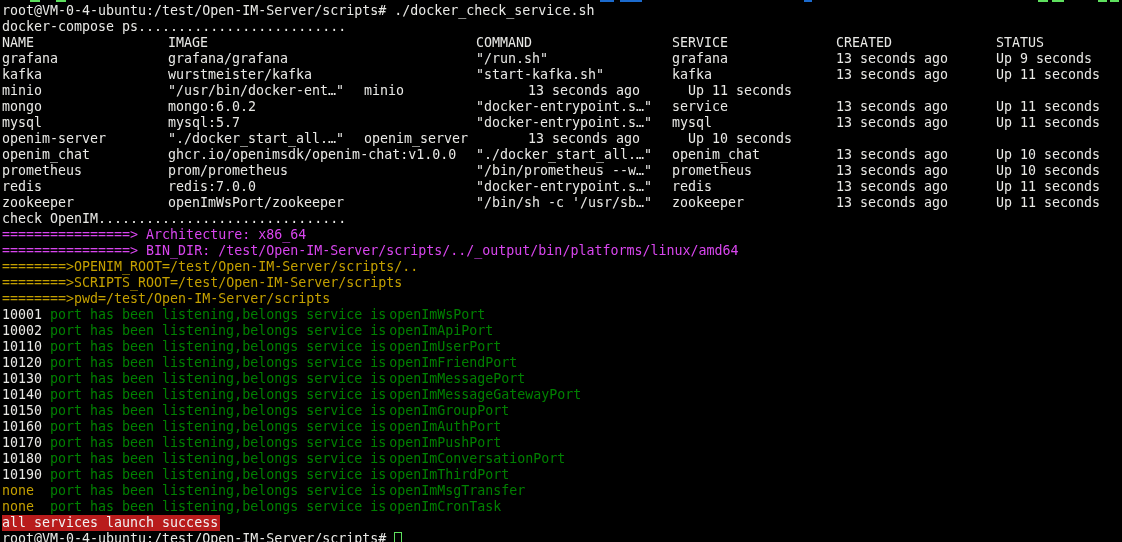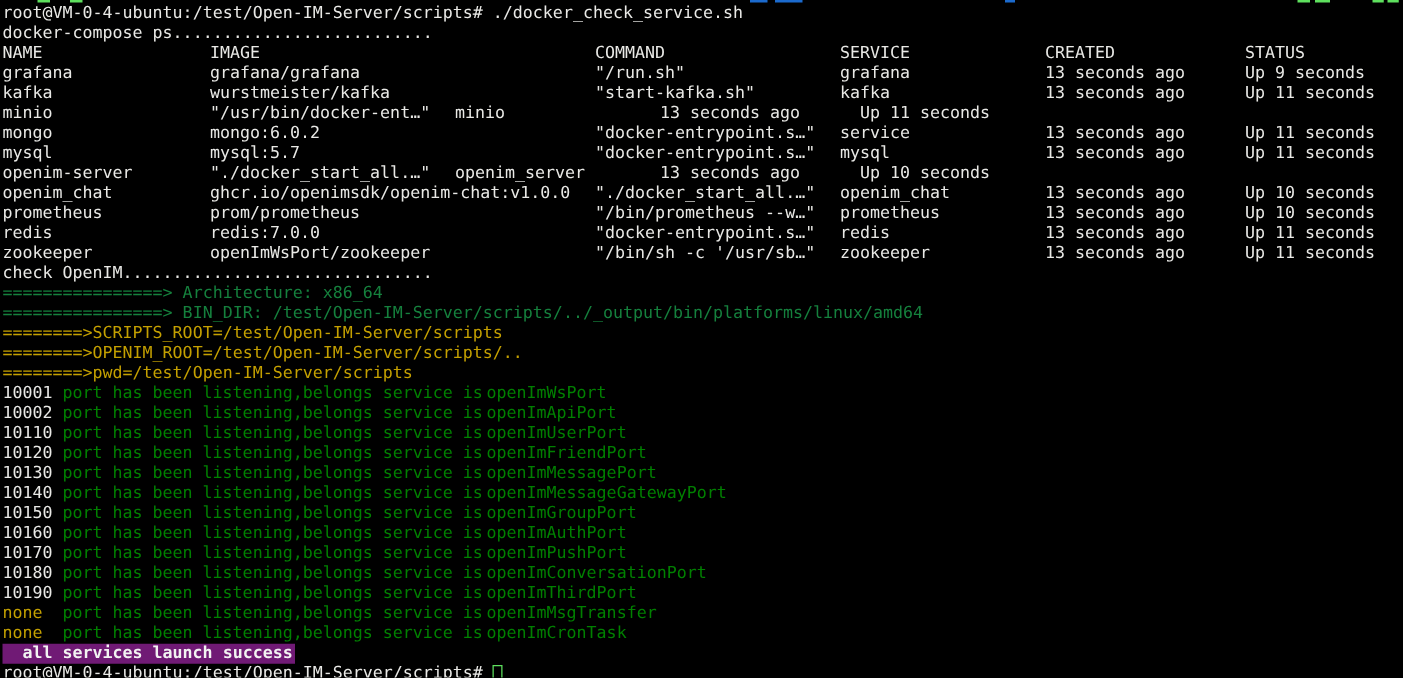--- a/index.html
+++ b/index.html
@@ -15,27 +15,27 @@
   }
   .line{height:16px;white-space:pre;display:flex;align-items:flex-start;}
   
   .c-name{width:166px;flex:0 0 auto;}
   .c-image{width:308px;flex:0 0 auto;}
   .c-cmd{width:196px;flex:0 0 auto;}
   .c-svc{width:164px;flex:0 0 auto;}
   .c-created{width:160px;flex:0 0 auto;}
   .c-status{flex:1;}
   
-  .blue{color:#15803d;text-align:center;}
+  .blue{color:#d946ef;text-align:center;}
   .yellow{color:#c4a000;}
   .grn{color:#008000;}
   .cmd{margin-left:8px;}
   .portnum{width:48px;flex:0 0 auto;}
   .svcname{margin-left:3px;}
-  .success{background:#701a75;color:#f2f2f2;padding:0 2px 0 16px;display:inline-block;font-weight:bold;}
+  .success{background:#b91c1c;color:#f2f2f2;padding:0 2px 0 0;display:inline-block;}
   .cursor{
     display:inline-block;width:8px;height:14px;margin-left:8px;margin-top:1px;
     border:1px solid #5ee05e;box-sizing:border-box;background:transparent;
   }
   
   .frag{position:absolute;top:0;height:2px;}
   .fg-g{background:#5ee05e;}
   .fg-b{background:#1b6acd;}
 </style>
 </head>
@@ -154,24 +154,24 @@
     <span>check OpenIM...............................</span>
   </div>
 
   <div class="line">
     <span class="blue">================&gt; Architecture: x86_64</span>
   </div>
   <div class="line">
     <span class="blue">================&gt; BIN_DIR: /test/Open-IM-Server/scripts/../_output/bin/platforms/linux/amd64</span>
   </div>
   <div class="line">
+    <span class="yellow">========&gt;OPENIM_ROOT=/test/Open-IM-Server/scripts/..</span>
+  </div>
+  <div class="line">
     <span class="yellow">========&gt;SCRIPTS_ROOT=/test/Open-IM-Server/scripts</span>
-  </div>
-  <div class="line">
-    <span class="yellow">========&gt;OPENIM_ROOT=/test/Open-IM-Server/scripts/..</span>
   </div>
   <div class="line">
     <span class="yellow">========&gt;pwd=/test/Open-IM-Server/scripts</span>
   </div>
 
   <div class="line">
     <span class="portnum">10001</span>
     <span class="grn">port has been listening,belongs service is</span>
     <span class="grn svcname">openImWsPort</span>
   </div>

